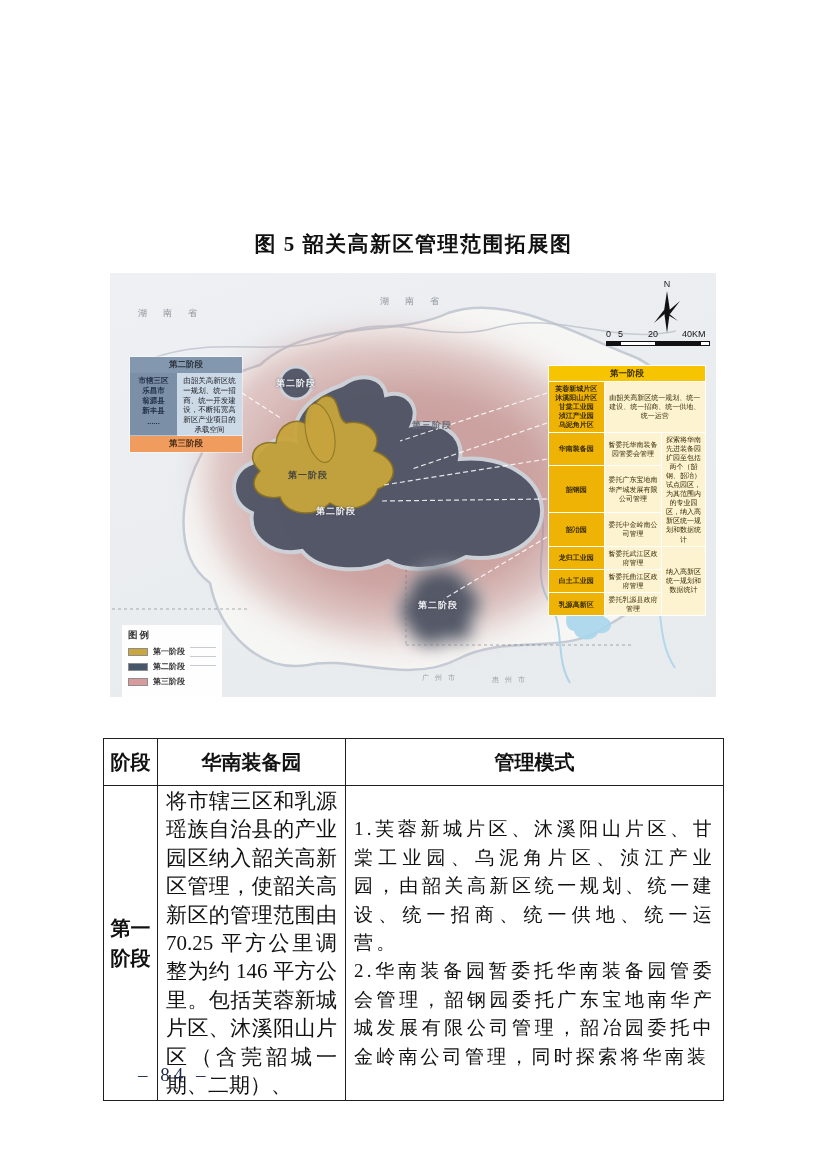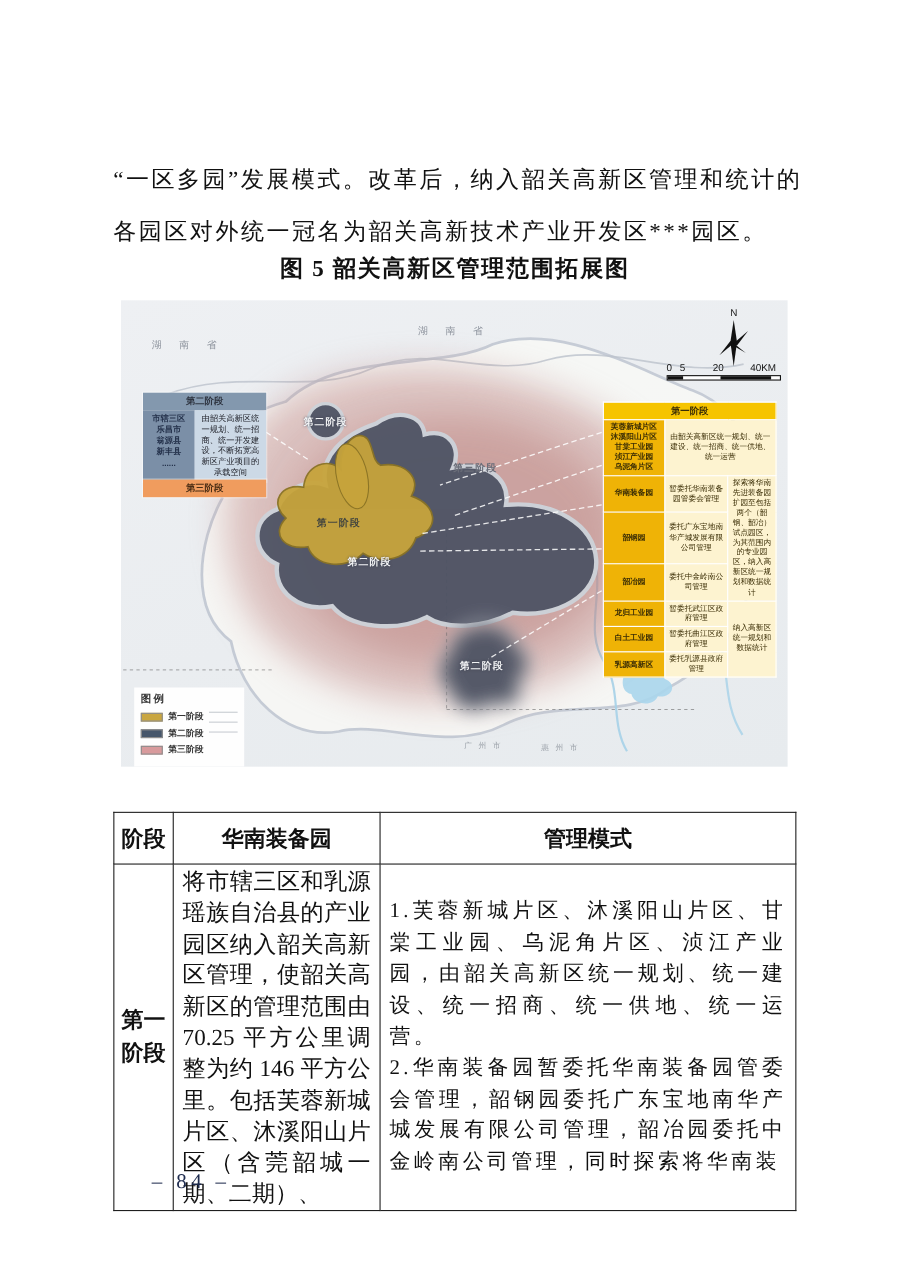--- a/index.html
+++ b/index.html
@@ -93,24 +93,20 @@
   td.task { font-size:21px; line-height:28.4px; padding:1px 8px; text-align:justify;
             vertical-align:top; }
   td.mode { font-size:19px; line-height:28.4px; letter-spacing:3.2px; padding:1px 8px;
             text-align:justify; white-space:pre-line; vertical-align:top; }
 </style>
 </head>
 <body>
 
 <div class="page">
 
-  <div class="para">
-    <div class="pline">“一区多园”发展模式。改革后，纳入韶关高新区管理和统计的</div>
-    <div class="pline">各园区对外统一冠名为韶关高新技术产业开发区***园区。</div>
-  </div>
 
   <div class="caption fig-caption">图 5  韶关高新区管理范围拓展图</div>
 
   <div class="map">
 
     <svg class="base" width="606" height="424" viewBox="0 0 606 424">
       <defs>
         <filter id="b18" x="-40%" y="-40%" width="180%" height="180%">
             <feGaussianBlur stdDeviation="16"></feGaussianBlur>
           </filter>

